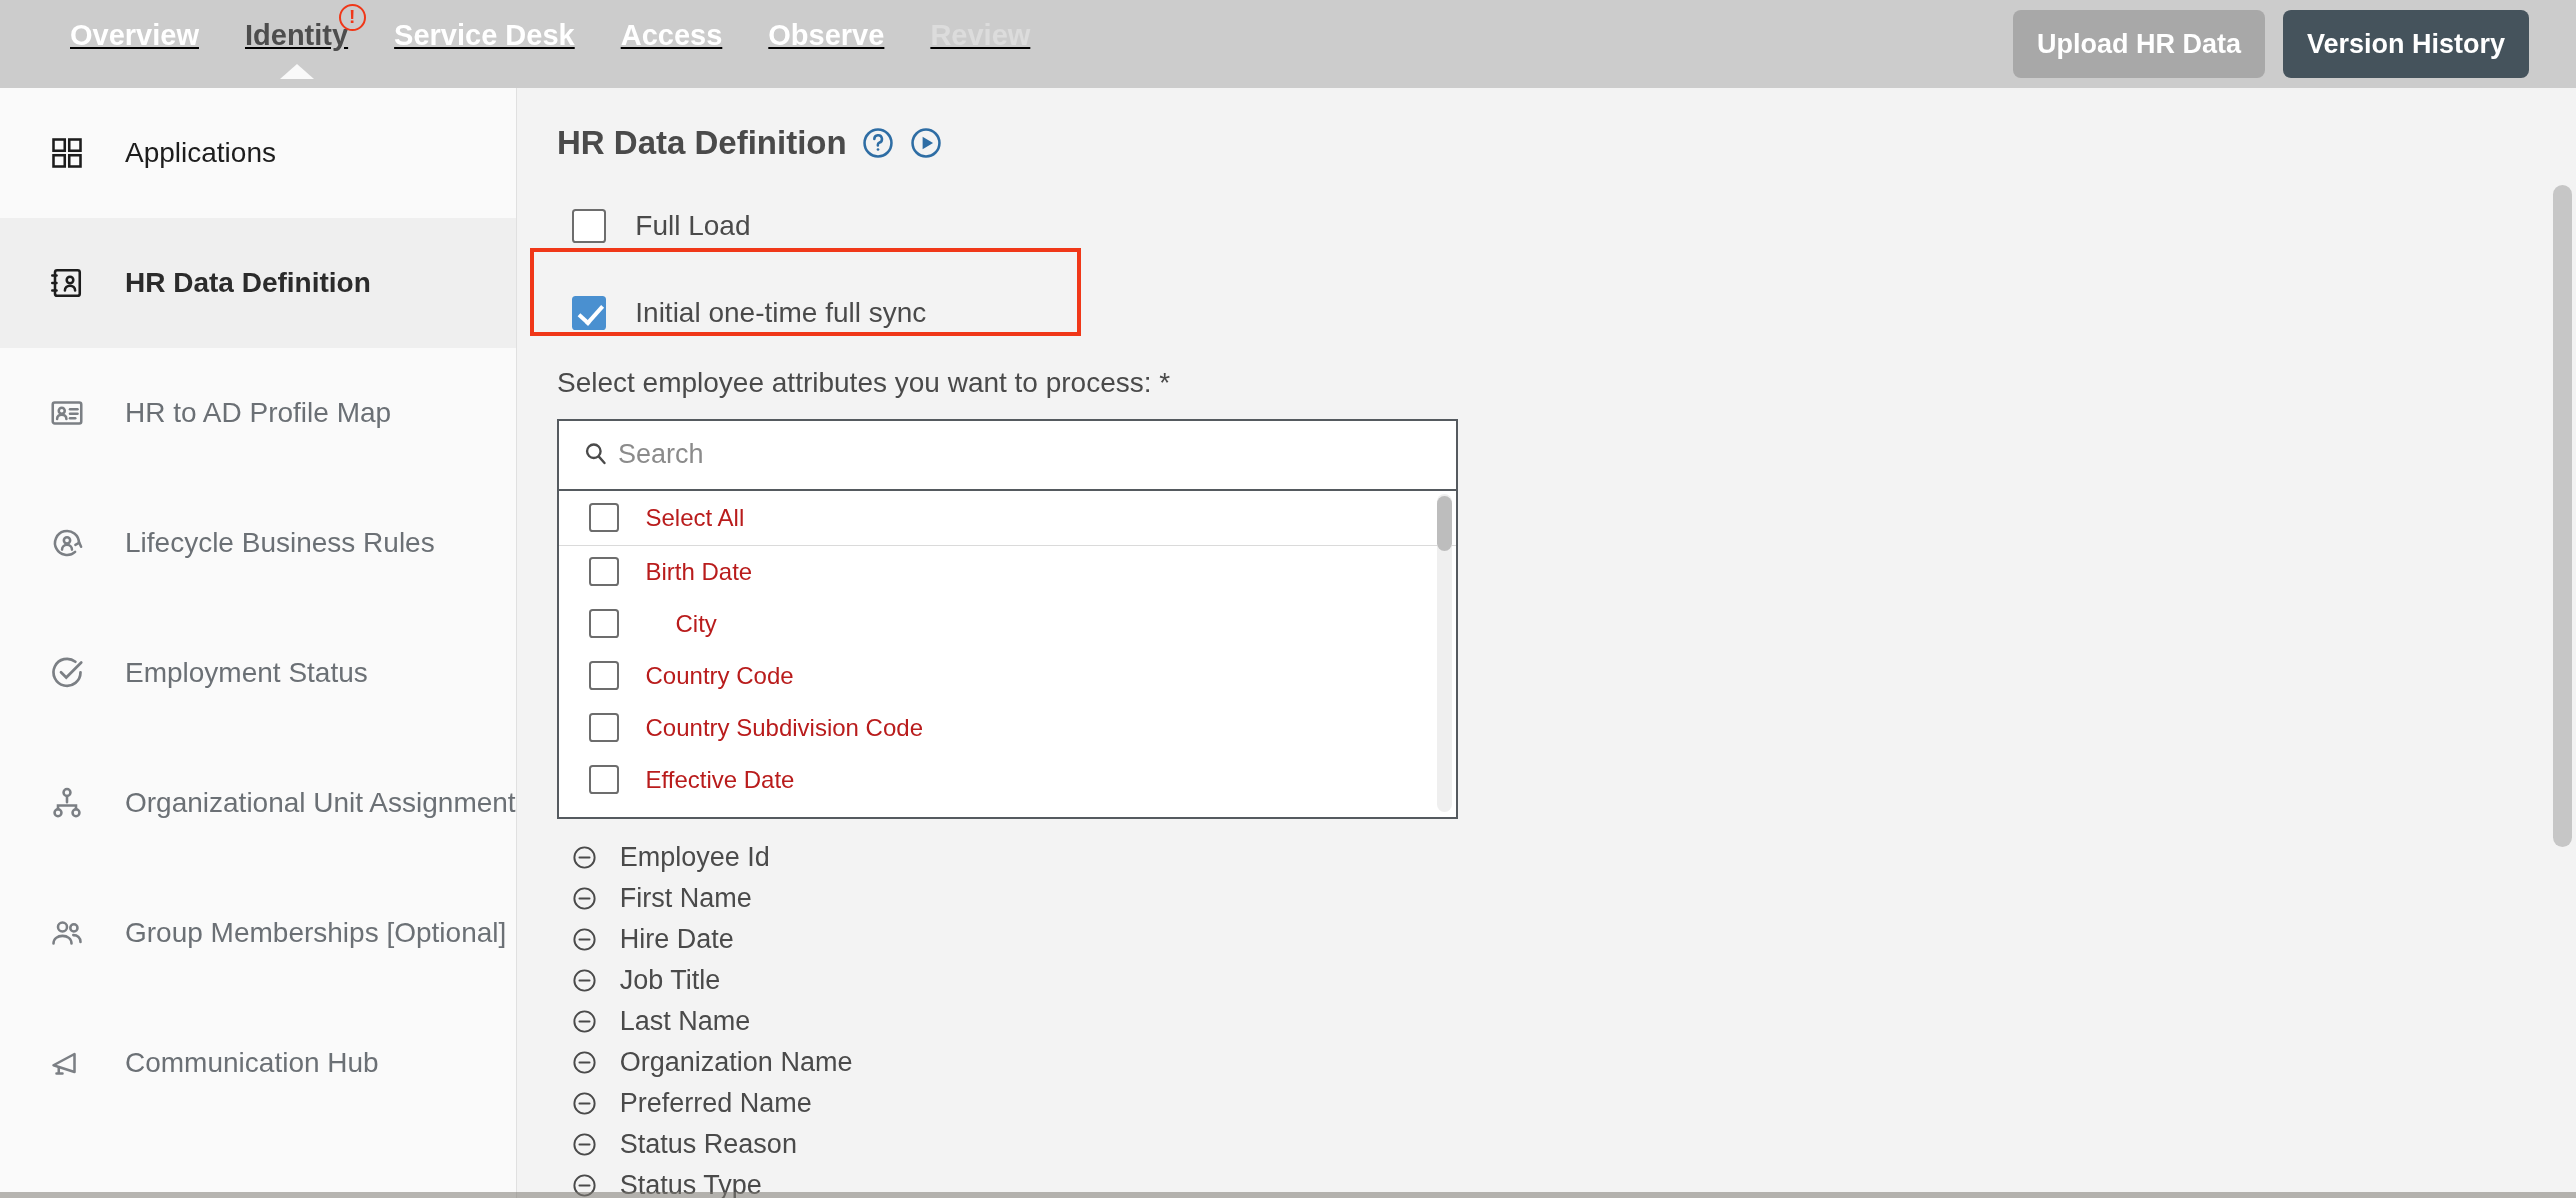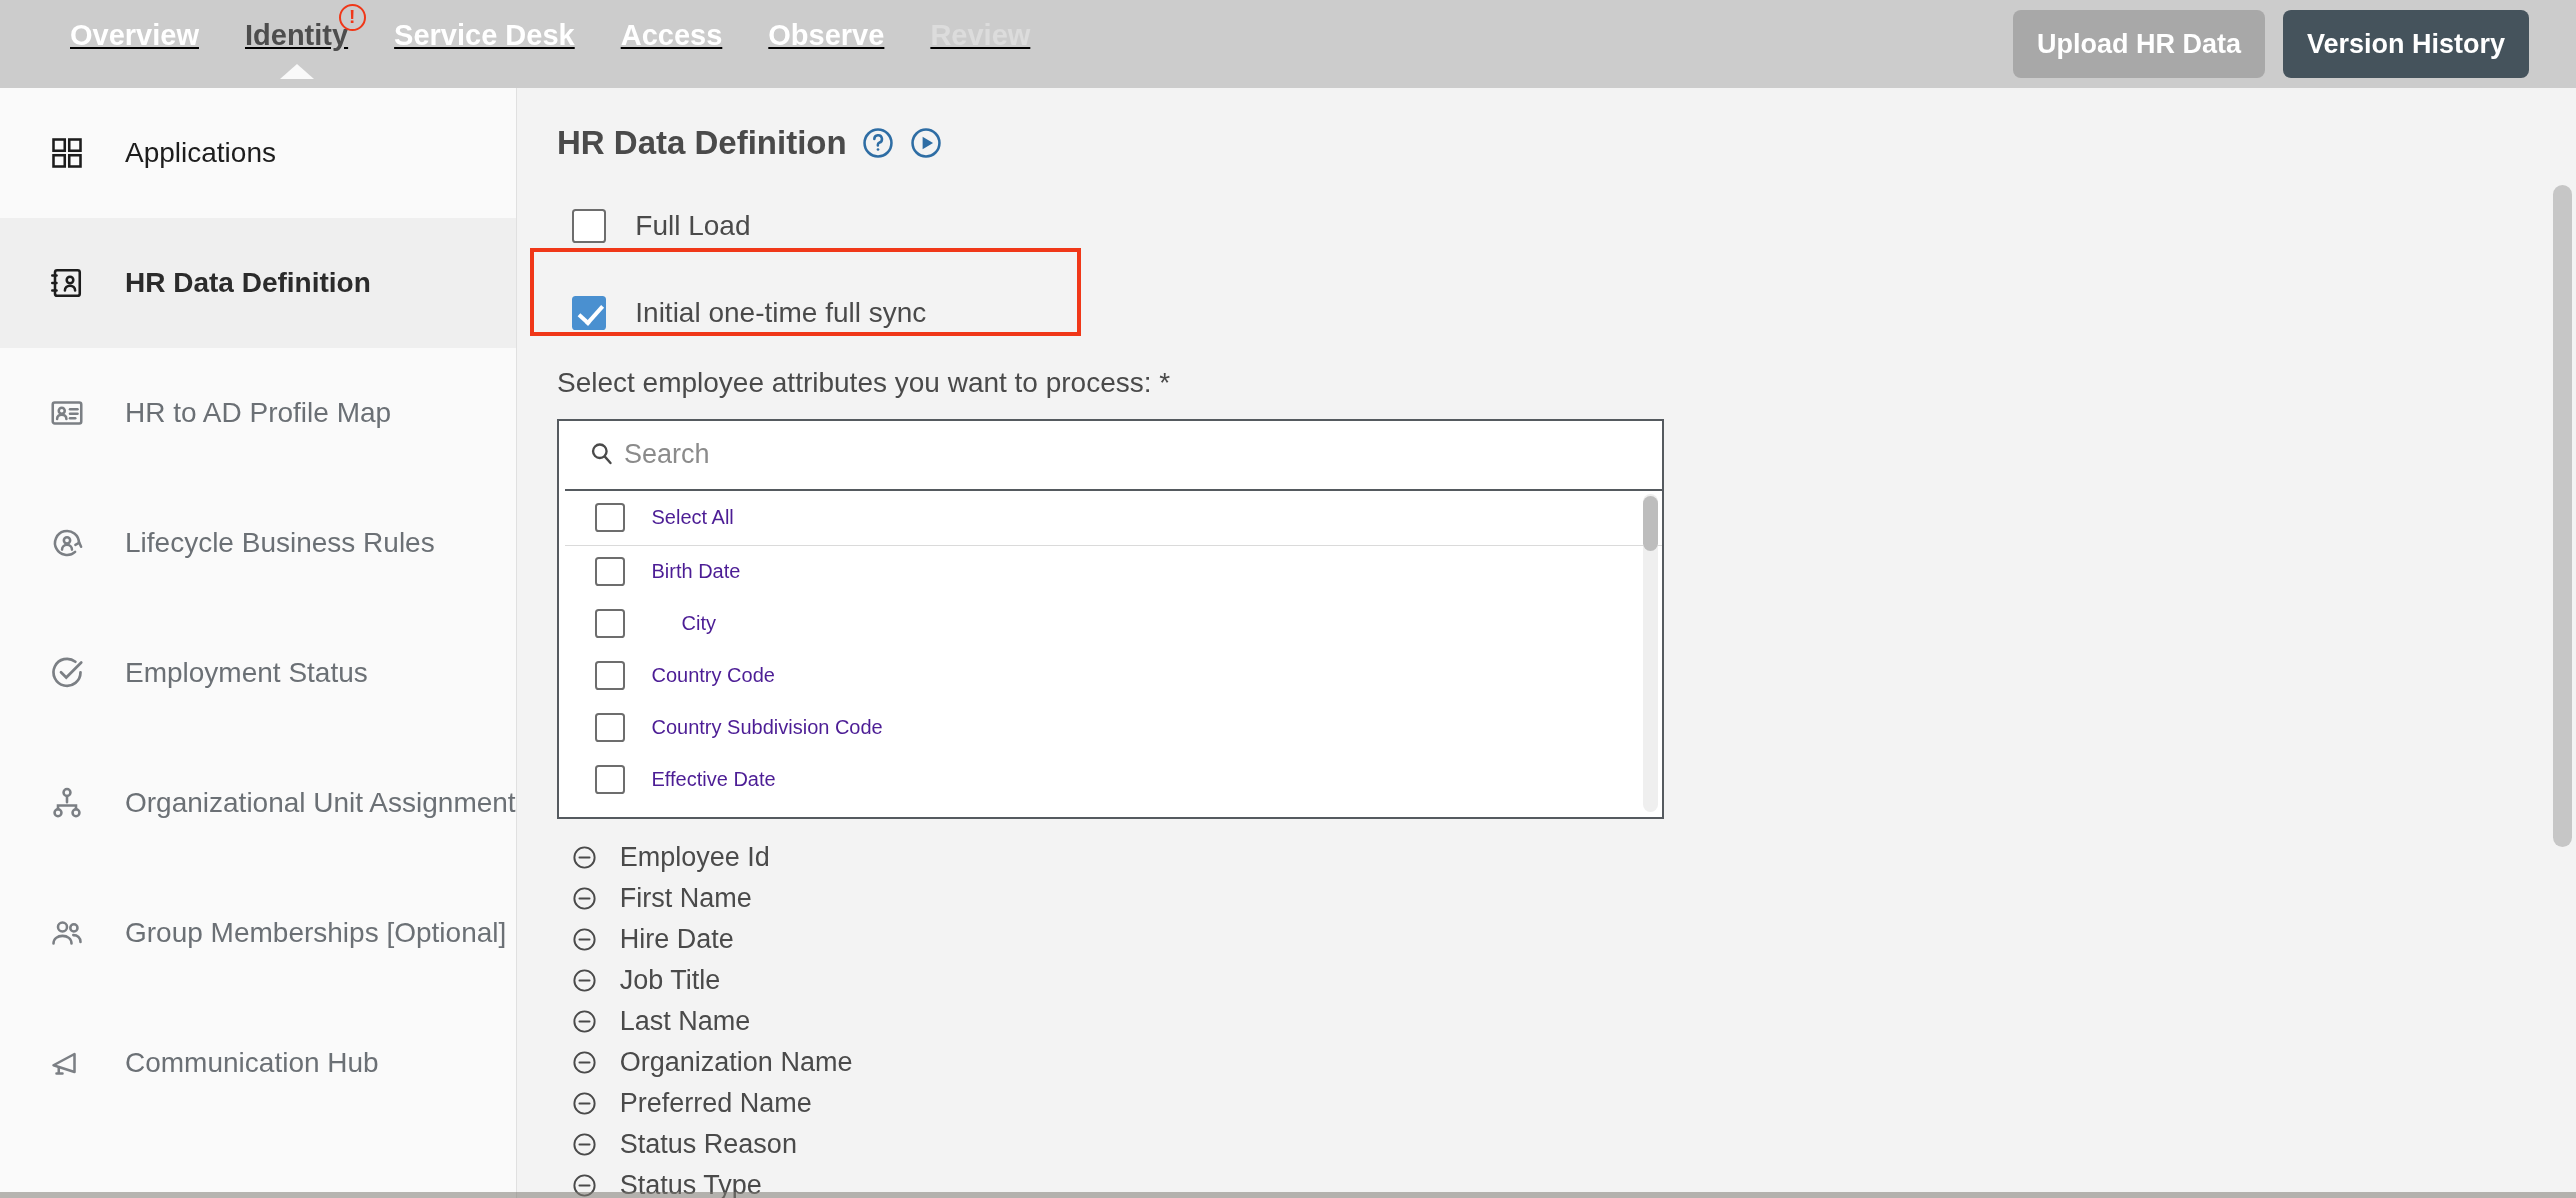--- a/index.html
+++ b/index.html
@@ -120,24 +120,23 @@
     position:absolute; left:530px; top:248px;
     width:551px; height:88px;
     border:4.5px solid #f03718;
     pointer-events:none;
   }
 
   .field-label { font-size:28px; color:#4a4a4a; margin-top:27px; }
 
   
   .dd-panel {
-    margin-top:19.7px; width:1107px;
+    margin-top:19.7px; width:901px;
     border:2.7px solid #555a5f; background:#ffffff;
     position:relative;
-    padding-left:6px;
   }
   .dd-search {
     height:70px; display:flex; align-items:center;
     padding-left:23px; border-bottom:2.7px solid #555a5f;
   }
   .dd-search svg { flex:none; margin-right:9px; }
   .dd-search input {
     border:none; outline:none; background:transparent;
     font-family:"Liberation Sans", sans-serif;
     font-size:27px; color:#8b8b8b; width:984px;
@@ -153,21 +152,21 @@
     width:29.5px; height:29.5px; border:2.7px solid #6d6d6d; border-radius:3.6px;
     background:#ffffff; position:relative; flex:none;
   }
   .dd-cb.checked { background:#4a90d0; border-color:#4a90d0; }
   .dd-cb.checked::after {
     content:""; position:absolute; left:8px; top:1.8px;
     width:9px; height:17px;
     border:solid #ffffff; border-width:0 3.6px 3.6px 0;
     transform:rotate(42deg);
   }
-  .dd-text { font-size:20px; color:#4c1d95; margin-left:27px; white-space:nowrap; }
+  .dd-text { font-size:24px; color:#b91c1c; margin-left:27px; white-space:nowrap; }
   .dd-track {
     position:absolute; right:4.5px; top:3.6px; width:15px; height:318px;
     background:#efefef; border-radius:8px;
   }
   .dd-thumb {
     position:absolute; right:4.5px; top:5.4px; width:15px; height:55px;
     background:#bdbdbd; border-radius:8px; cursor:pointer;
   }
 
   

